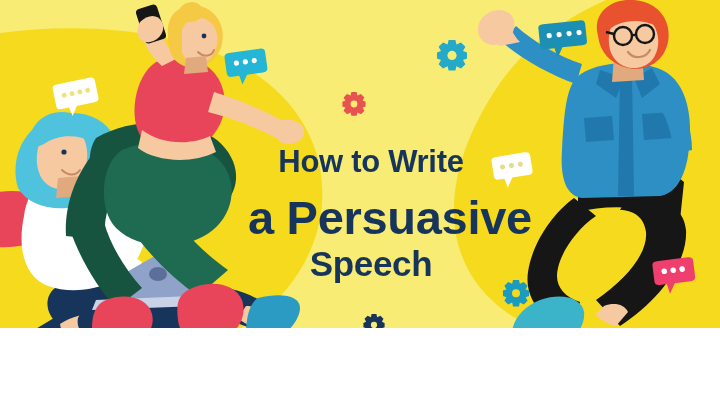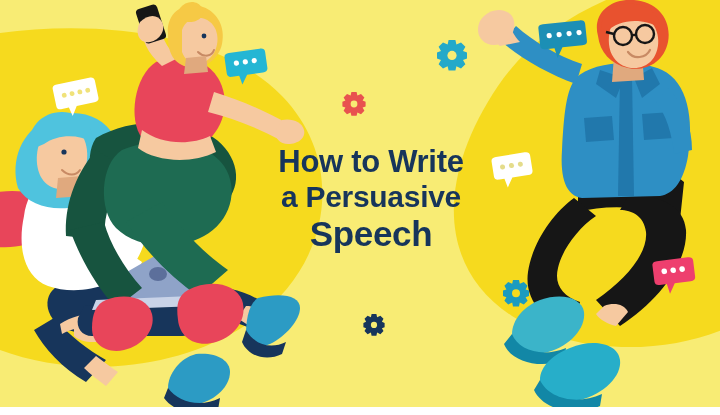--- a/index.html
+++ b/index.html
@@ -6,21 +6,21 @@
     margin: 0;
     padding: 0;
     background: #ffffff;
   }
   body {
     font-family: "Liberation Sans", sans-serif;
   }
   #banner {
     position: relative;
     width: 720px;
-    height: 407px;
+    height: 328px;
     overflow: hidden;
     background: #F8EC74;
   }
   #banner svg.layer {
     position: absolute;
     left: 0;
     top: 0;
     width: 720px;
     height: 415px;
   }
@@ -36,21 +36,21 @@
   #headline .ln {
     display: block;
     color: #17355B;
     font-family: "Liberation Sans", sans-serif;
     font-weight: bold;
     letter-spacing: -0.3px;
     line-height: 1.06;
     white-space: nowrap;
   }
   #headline .ln1 { font-size: 31px; }
-  #headline .ln2 { font-size: 30px; margin-top: 2px; }
+  #headline .ln2 { font-size: 47px; margin-top: 14px; }
   #headline .ln3 { font-size: 35px; margin-top: 2px; }
 </style>
 </head>
 <body>
 
 <div id="banner">
 
   <svg class="layer" viewBox="0 0 720 415" xmlns="http://www.w3.org/2000/svg">
     <rect x="0" y="0" width="720" height="415" fill="#F8EC74"></rect>
     <path d="M -40 40 C 60 18, 210 22, 282 96 C 350 166, 330 276, 238 330 C 150 382, 30 376, -40 330 Z" fill="#F6DA1E"></path>

